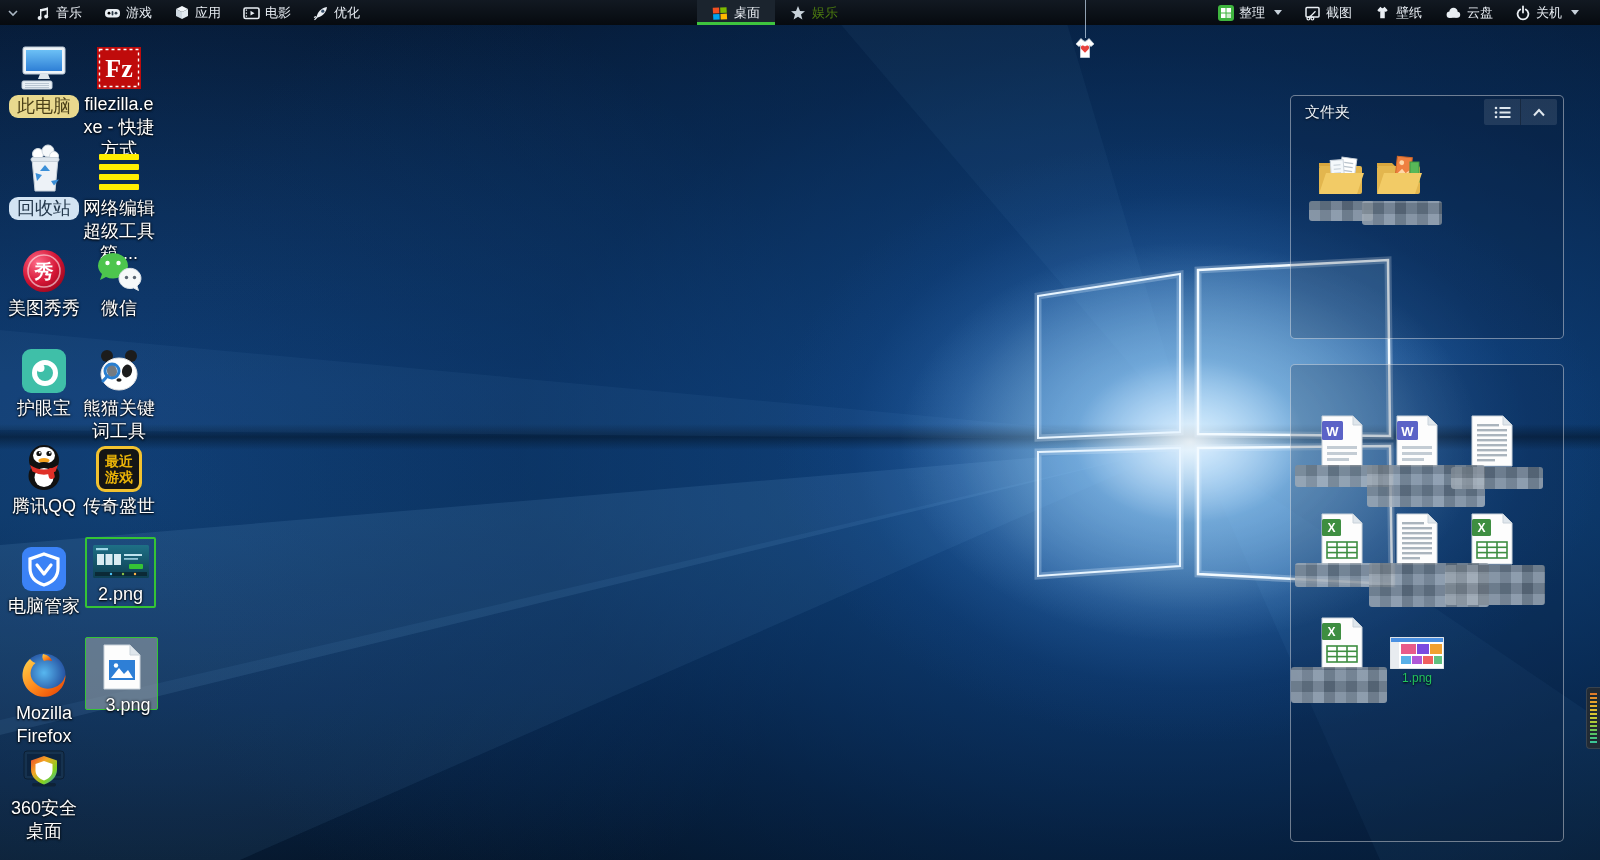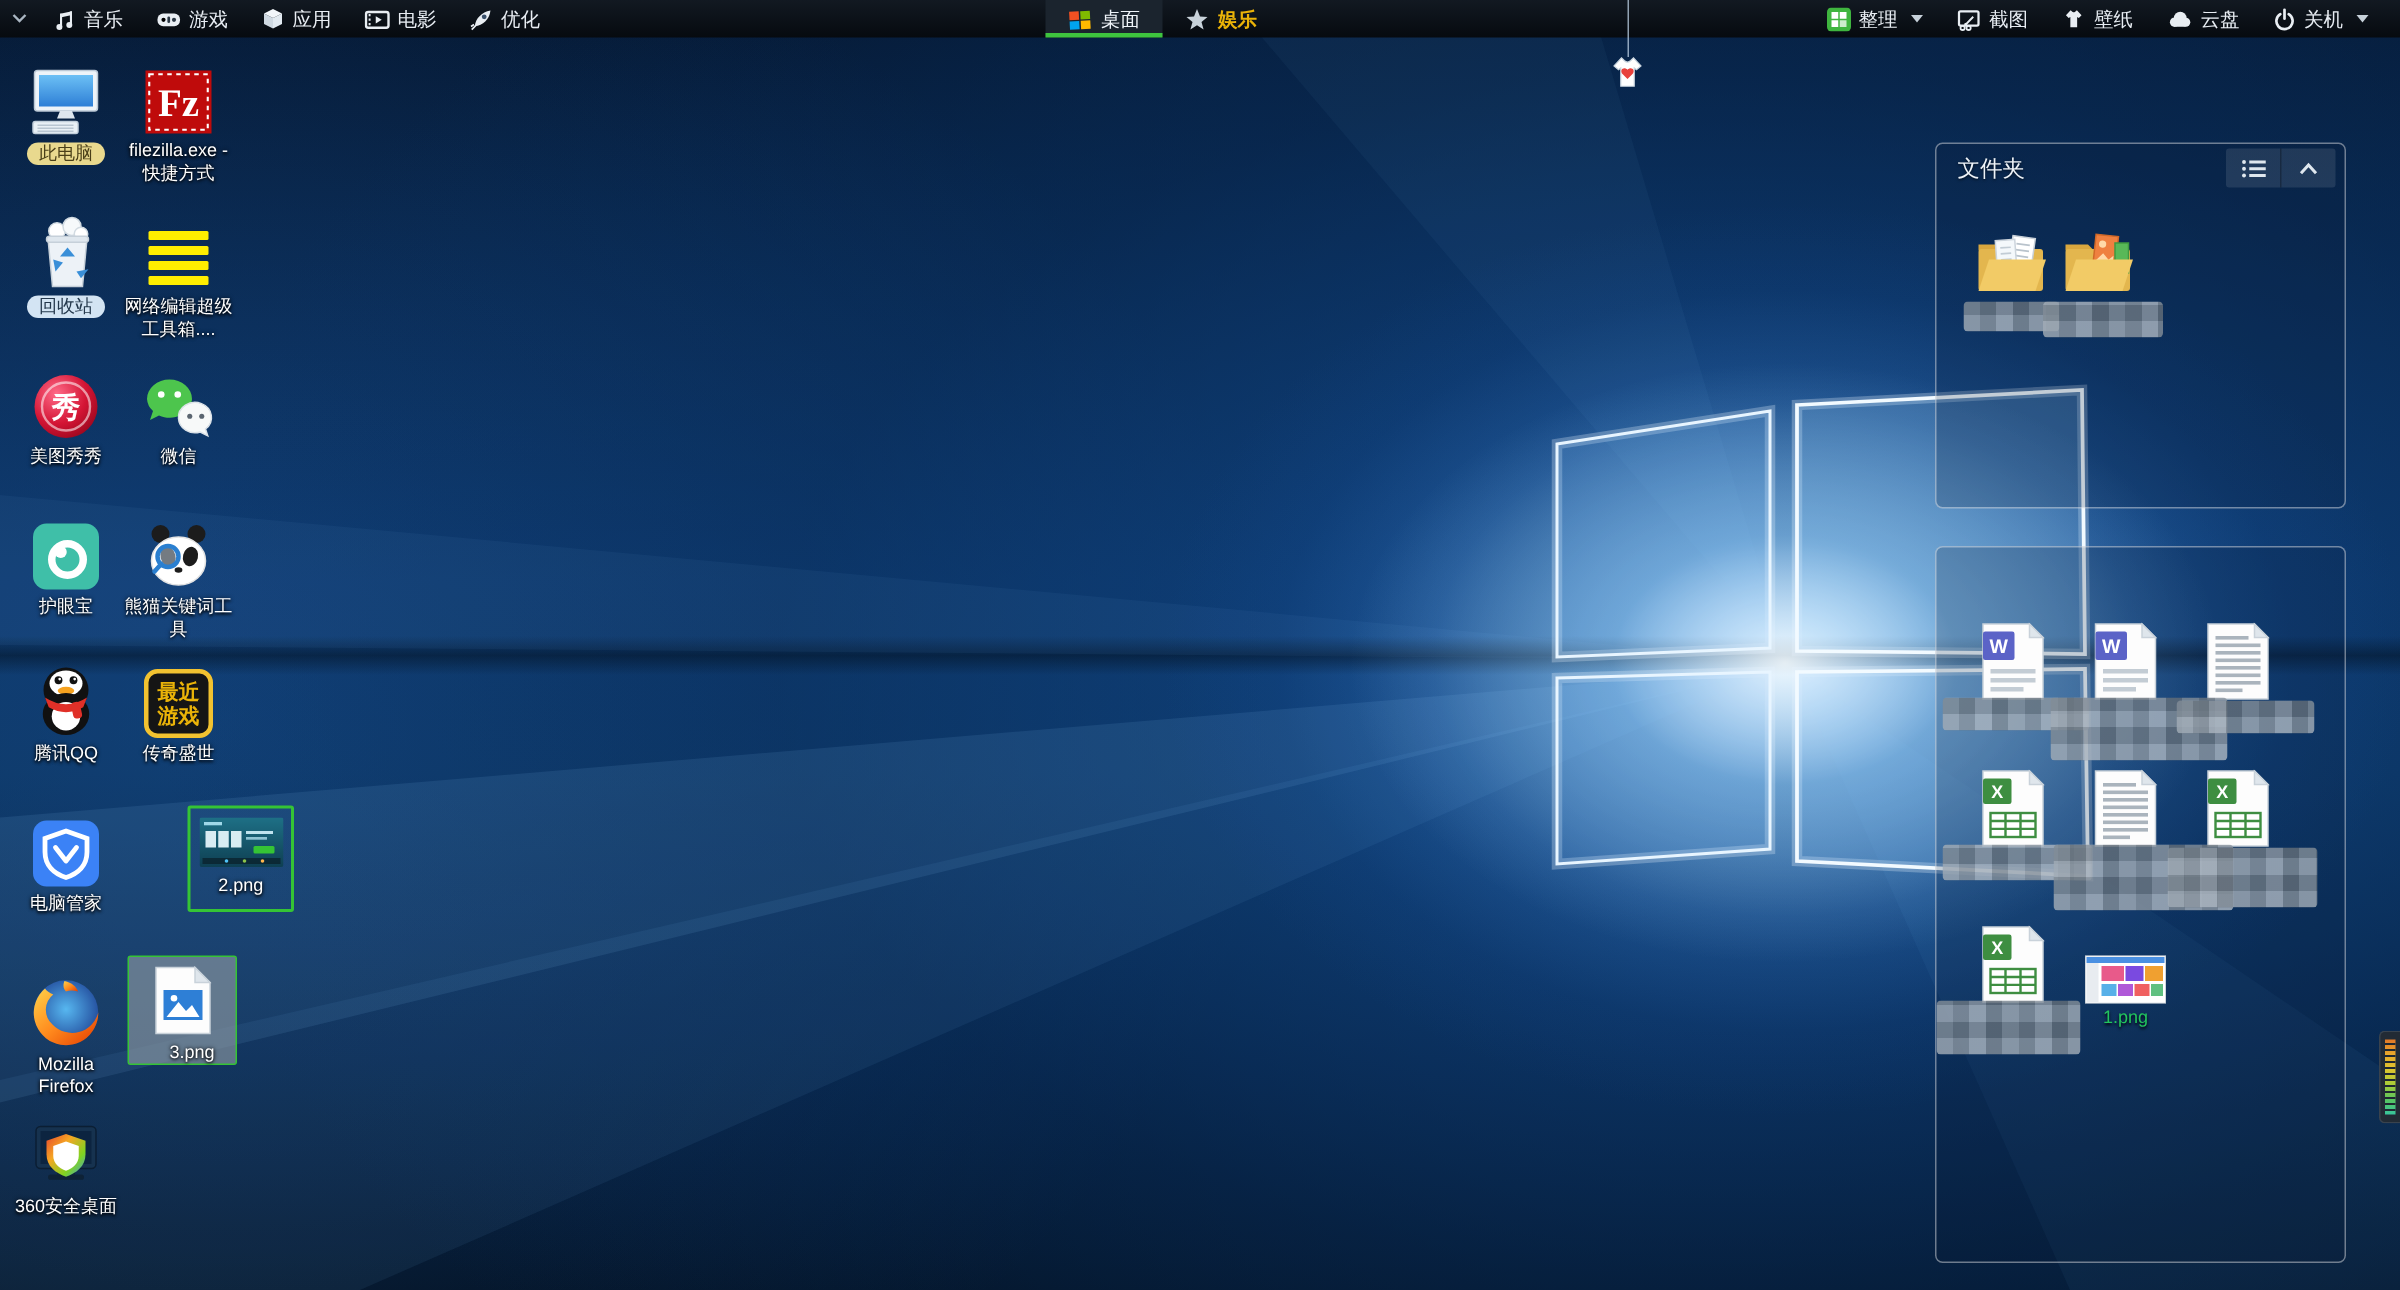--- a/index.html
+++ b/index.html
@@ -17,21 +17,21 @@
   .tb-chev{padding:0 6px 0 8px;color:#aab6c2;font-size:11px;}
   .tabs{position:absolute;left:697px;top:0;height:25px;display:flex;}
   .tab{display:flex;align-items:center;gap:6px;padding:0 15px;height:100%;position:relative;}
   .tab.active{background:#1b242e;}
   .tab-underline{position:absolute;left:0;right:0;bottom:0;height:3px;background:#3ec43e;}
   .tb-right{margin-left:auto;display:flex;align-items:center;height:100%;padding-right:10px;}
   .caret{width:0;height:0;border-left:4px solid transparent;border-right:4px solid transparent;border-top:5px solid #c7d1da;margin-left:4px;}
   
   .cell{position:absolute;width:72px;text-align:center;z-index:10;}
   .cell .ic{height:54px;display:flex;align-items:flex-end;justify-content:center;}
-  .lbl{margin-top:3px;font-size:12px;color:#fff;line-height:1.25;text-shadow:0 1px 2px #000,0 0 3px rgba(0,0,0,.85);word-break:break-word;}
+  .lbl{margin-top:3px;font-size:18px;color:#fff;line-height:1.25;text-shadow:0 1px 2px #000,0 0 3px rgba(0,0,0,.85);word-break:break-word;}
   .pill{display:inline-block;padding:0 8px;border-radius:9px;text-shadow:none;}
   .pill-yellow{background:#e9d98e;color:#4a3f18;}
   .pill-blue{background:#d3e4f3;color:#24384c;}
   .sel-box{border:2px solid #35c435;border-radius:2px;box-sizing:border-box;padding-top:6px;}
   .sel-box.gray{background:rgba(145,156,165,.62);border-width:1px;}
   
   .panel{position:absolute;border:1px solid rgba(255,255,255,.42);border-radius:5px;background:rgba(10,25,48,.20);z-index:10;margin-top:32px;}
   .panel-h{height:32px;display:flex;align-items:center;padding:0 6px 0 14px;}
   .panel-title{font-size:15px;color:#eef3f8;text-shadow:0 1px 2px rgba(0,0,0,.7);flex:1;}
   .panel-btns{display:flex;background:rgba(255,255,255,.10);border-radius:2px;}
@@ -199,21 +199,21 @@
         <g transform="rotate(-3 8 7)">
           <rect x="1" y="1.5" width="6.4" height="5.6" fill="#f25022"></rect>
           <rect x="8.4" y="1.5" width="6.4" height="5.6" fill="#7fba00"></rect>
           <rect x="1" y="7.9" width="6.4" height="5.6" fill="#00a4ef"></rect>
           <rect x="8.4" y="7.9" width="6.4" height="5.6" fill="#ffb900"></rect>
         </g>
       </svg>
     <span>桌面</span>
     <div class="tab-underline"></div>
   </div>
-  <div class="tab" style="color:#eab308;font-size:13px;font-weight:bold;">
+  <div class="tab" style="color:#4d7c0f;font-size:13px;">
     <svg width="16" height="16" viewBox="0 0 16 16">
         <path d="M8,1 L10,6 L15,6.3 L11,9.6 L12.4,14.6 L8,11.8 L3.6,14.6 L5,9.6 L1,6.3 L6,6 Z" fill="#c8d2da"></path>
       </svg>
     <span>娱乐</span>
   </div>
 </div>
 
 <div class="shirt-widget" style="z-index:40;">
   <div class="shirt-string"></div>
   <div class="shirt">
@@ -371,21 +371,21 @@
 <div class="cell" style="left:8px;top:538px;">
   <div class="ic">
       <svg width="46" height="46" viewBox="0 0 46 46">
     <rect x="1" y="1" width="44" height="44" rx="9" fill="#3b82f6"></rect>
     <path d="M23,8 L37,13 V22 C37,31 31,36.5 23,39 C15,36.5 9,31 9,22 V13 Z" fill="none" stroke="#fff" stroke-width="3.2"></path>
     <path d="M16,19 L23,28 L30,19" fill="none" stroke="#fff" stroke-width="3.2" stroke-linecap="round" stroke-linejoin="round"></path>
   </svg>
     </div>
   <div class="lbl">电脑管家</div>
 </div>
-<div class="cell sel-box" style="left:85px;top:537px;width:71px;height:71px;margin-left:40px;">
+<div class="cell sel-box" style="left:85px;top:537px;width:71px;height:71px;">
   <div style="display:flex;justify-content:center;">
       <svg width="56" height="33" viewBox="0 0 56 33">
     <defs>
           <linearGradient id="th2" x1="0" y1="0" x2="0" y2="1">
             <stop offset="0" stop-color="#1e7086"></stop>
             <stop offset="1" stop-color="#0e3f52"></stop>
           </linearGradient>
         </defs>
     <rect width="56" height="33" rx="1.5" fill="url(#th2)"></rect>
     <rect x="3" y="3" width="12" height="2.2" fill="#9fd8e8"></rect>

